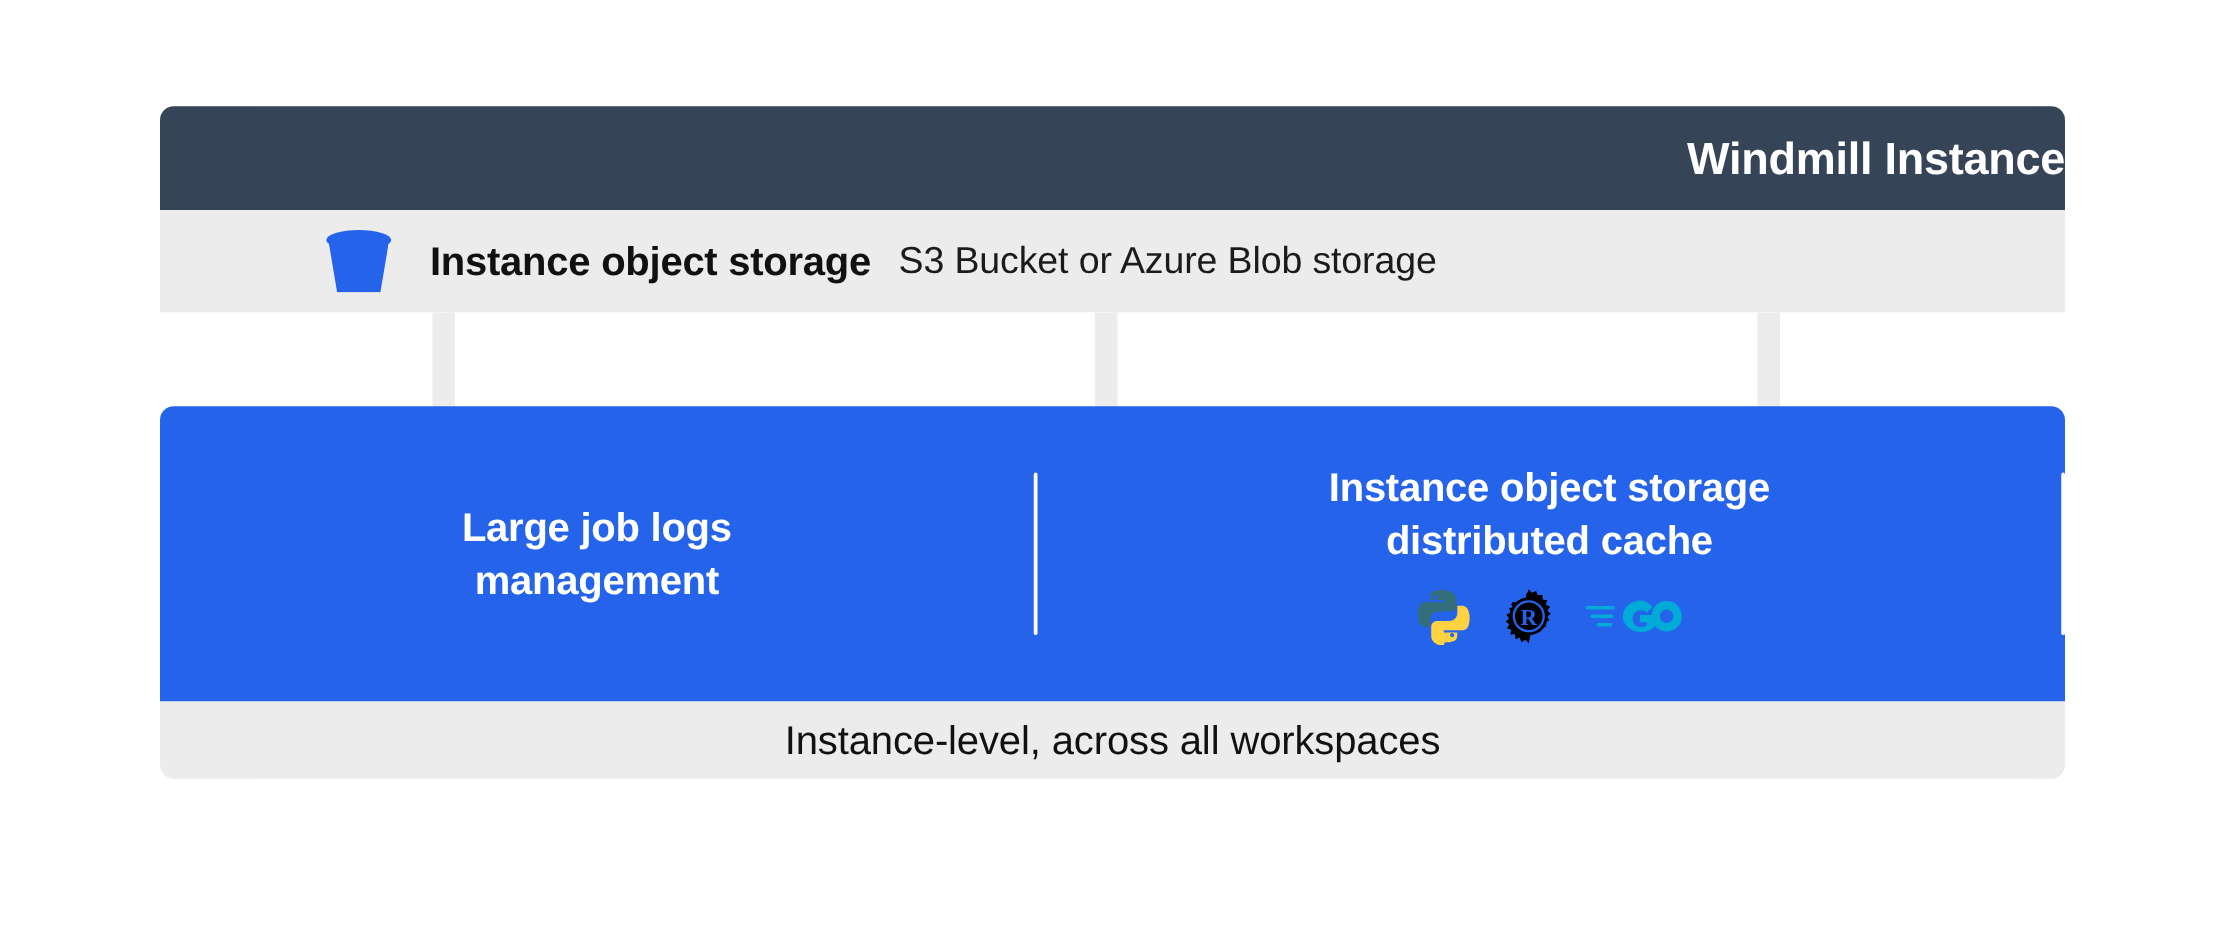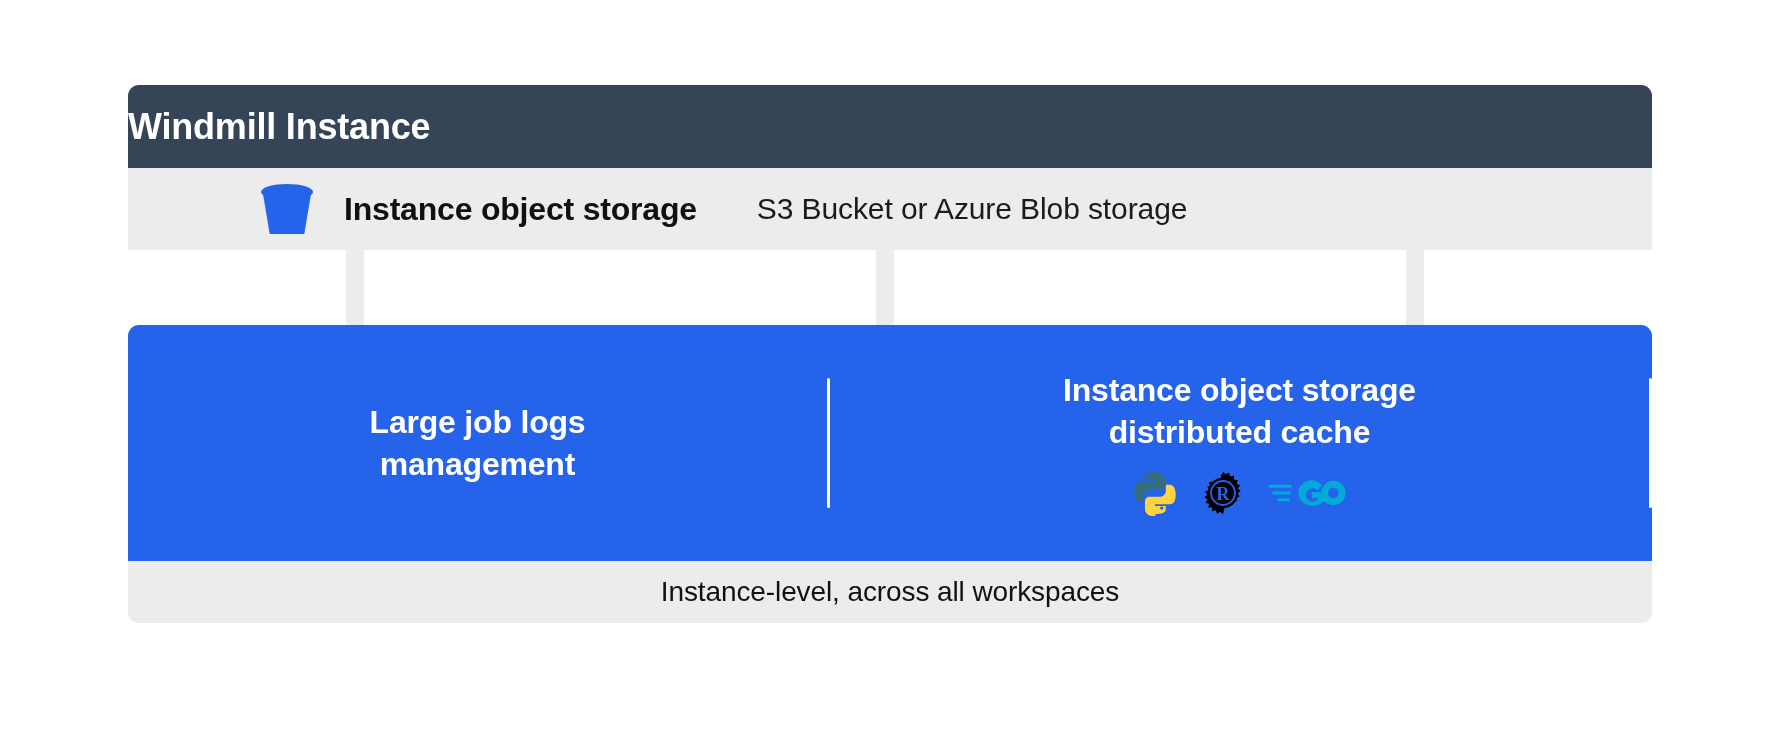--- a/index.html
+++ b/index.html
@@ -29,21 +29,21 @@
     width: 1524px;
   }
 
   
   .header-bar {
     height: 83px;
     background: #364458;
     border-radius: 11px 11px 0 0;
     display: flex;
     align-items: center;
-    justify-content: flex-start;
+    justify-content: flex-end;
   }
   .header-title {
     color: #ffffff;
     font-size: 36px;
     font-weight: bold;
     letter-spacing: -0.2px;
     line-height: 1;
   }
 
   
@@ -87,21 +87,21 @@
     font-size: 32px;
     font-weight: bold;
     white-space: nowrap;
     letter-spacing: -0.2px;
   }
   .storage-detail {
     color: #1b1b1b;
     font-size: 30px;
     font-weight: normal;
     white-space: nowrap;
-    margin-left: 60px;
+    margin-left: 22px;
     letter-spacing: -0.1px;
   }
 
   
   .connector-band {
     position: relative;
     height: 105px;
     background: #ffffff;
   }
   .arrow {
@@ -188,21 +188,21 @@
   .caption-bar {
     height: 62px;
     background: #ececec;
     border-radius: 0 0 11px 11px;
     display: flex;
     align-items: center;
     justify-content: center;
   }
   .caption-text {
     color: #111111;
-    font-size: 28px;
+    font-size: 32px;
     font-weight: normal;
     letter-spacing: -0.1px;
   }
 </style>
 </head>
 <body>
 
 <div class="canvas">
   <div class="diagram">
 

